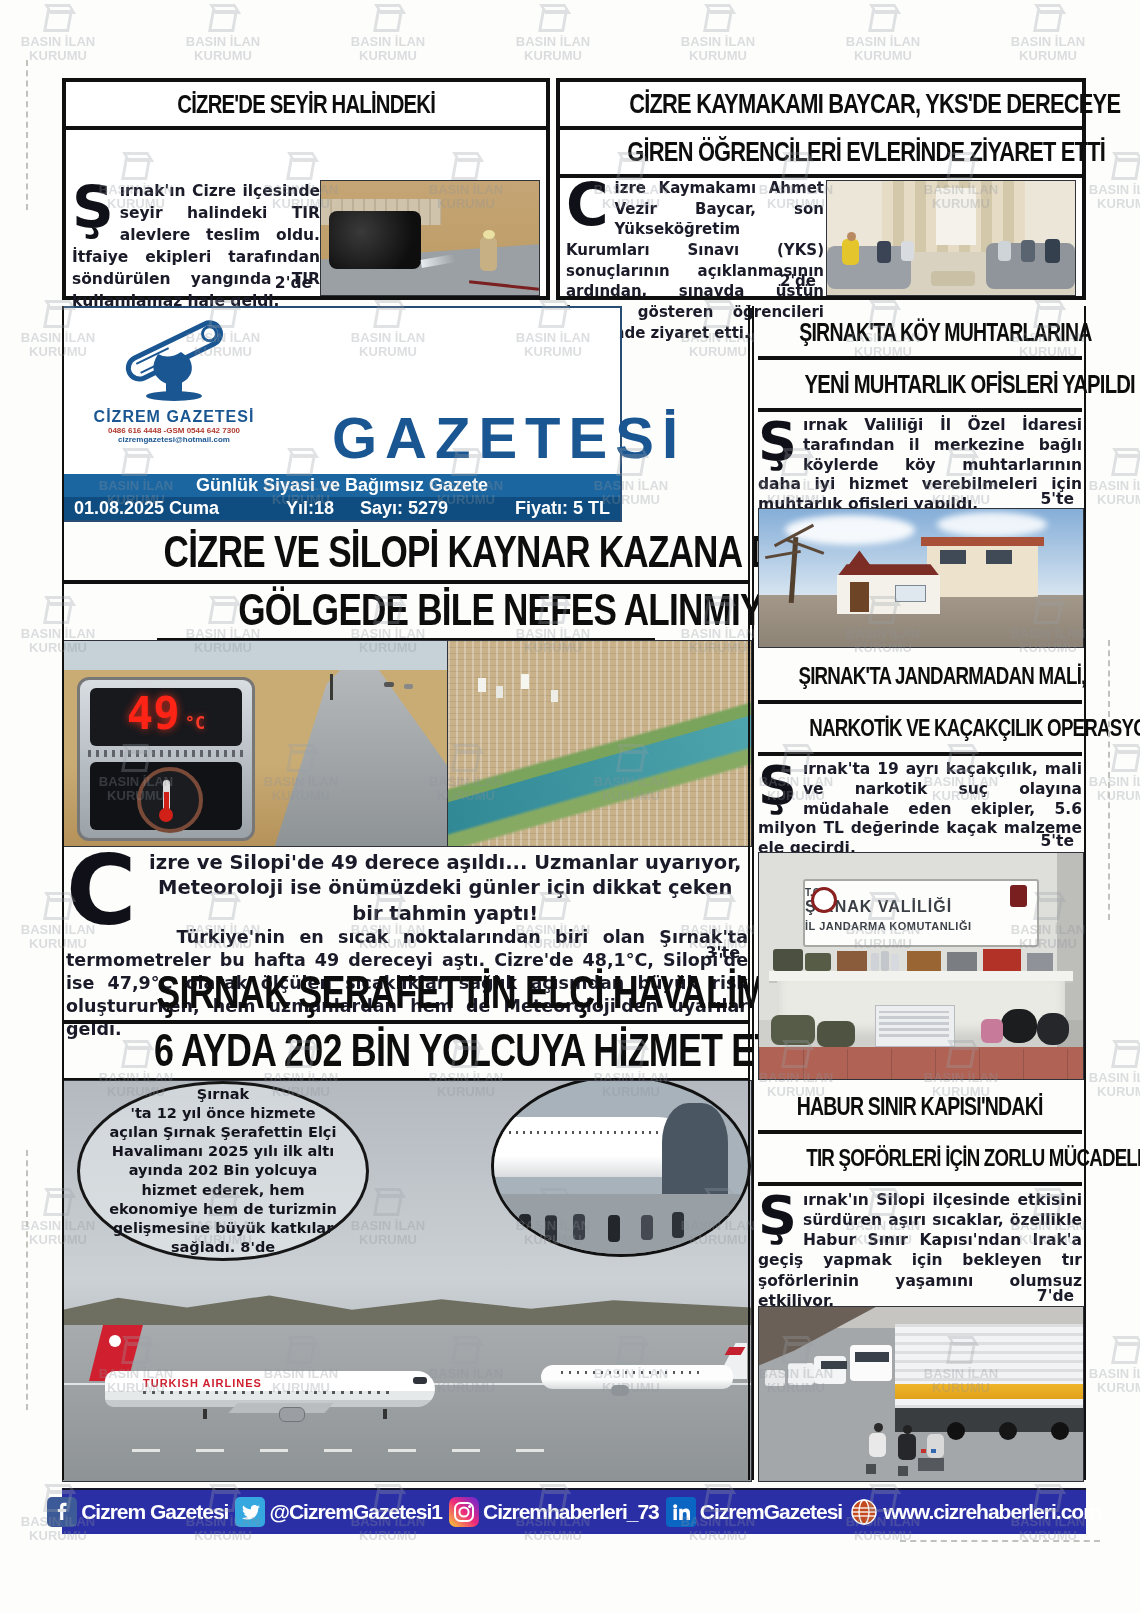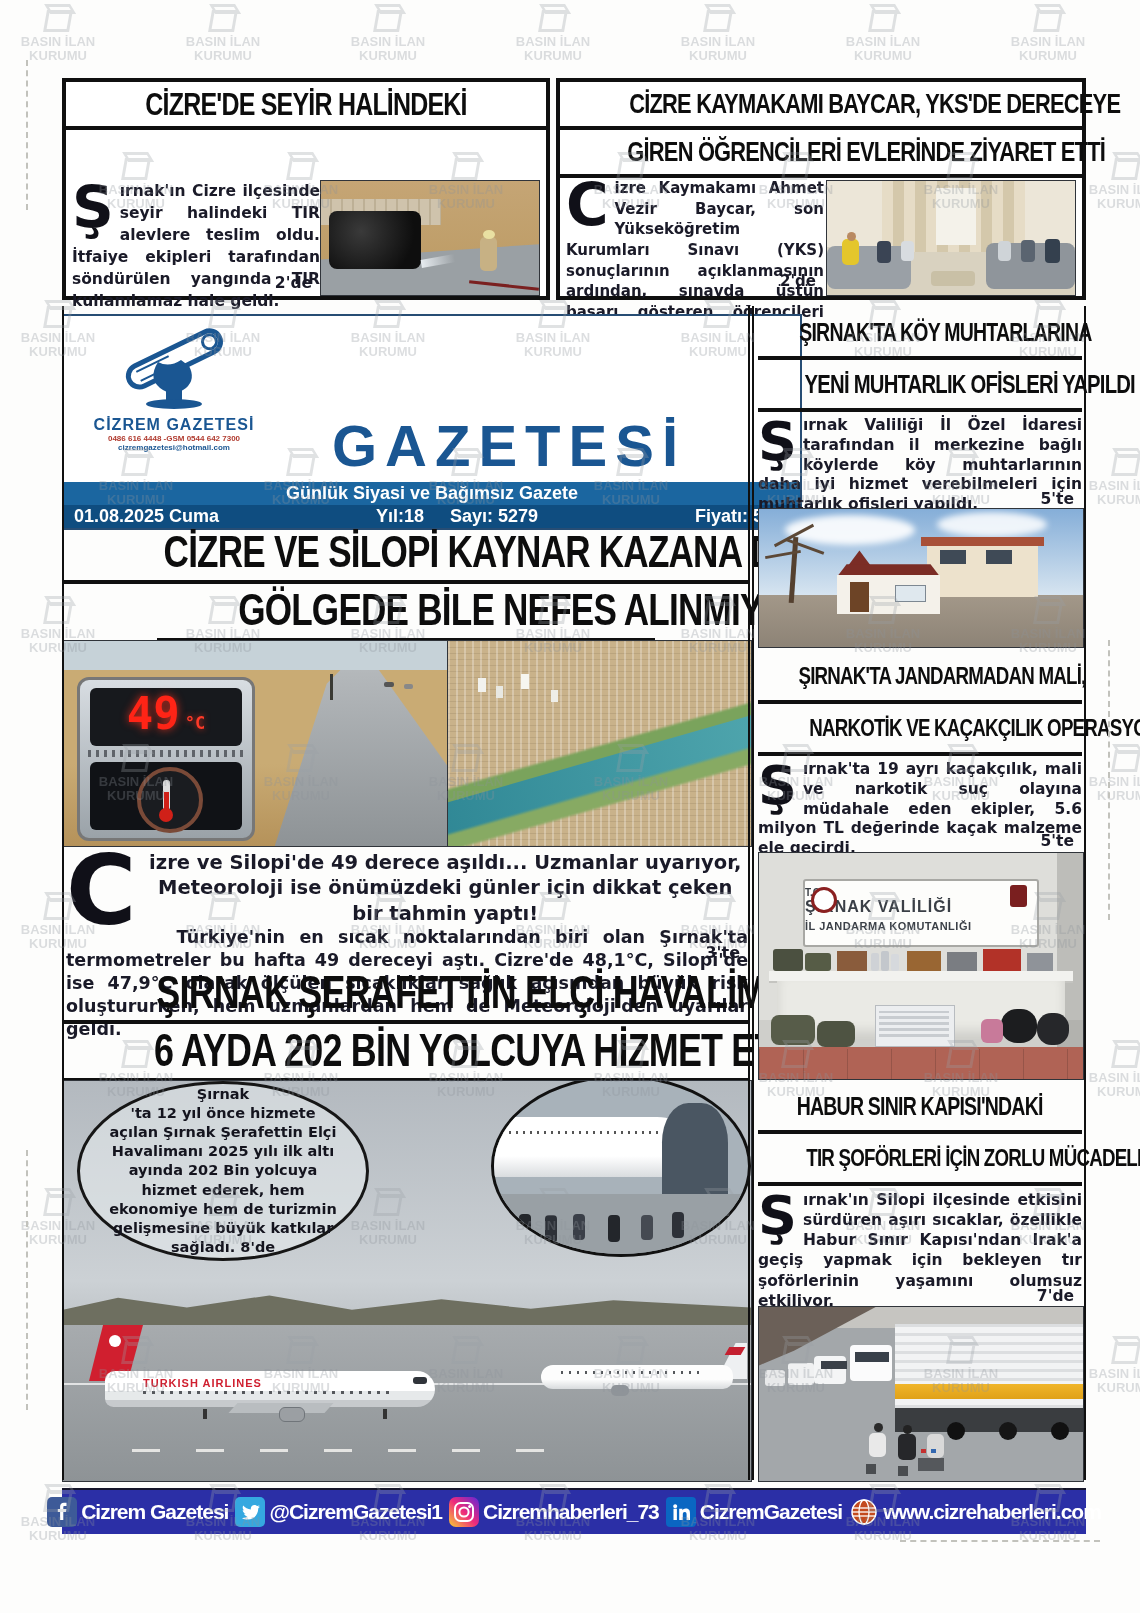--- a/index.html
+++ b/index.html
@@ -18,21 +18,21 @@
   
   .story{position:relative;font-family:"DejaVu Sans",sans-serif;font-weight:700;color:#1a1a28;text-align:justify;}
   .dc{float:left;font-size:58px;line-height:46px;padding:4px 6px 0 0;color:#101018;}
   .pref{position:absolute;right:8px;bottom:0;}
   
   .abs{position:absolute;}
   .topbox{position:absolute;border:4px solid #101010;background:#fff;box-sizing:border-box;}
   .photo{position:absolute;overflow:hidden;border:1px solid #30343a;}
   .photo *{position:absolute;}
   
-  #masthead{position:absolute;left:62px;top:314px;width:740px;height:216px;background:#fff;border:2px solid #274d74;box-sizing:border-box;}
+  #masthead{position:absolute;left:62px;top:306px;width:560px;height:216px;background:#fff;border:2px solid #274d74;box-sizing:border-box;}
   #mh-title1{position:absolute;left:212px;top:4px;width:466px;text-align:center;color:#1a5692;
              font-family:"Liberation Sans",sans-serif;font-weight:800;font-size:96px;line-height:96px;letter-spacing:1px;}
   #mh-title2{position:absolute;left:212px;top:100px;width:466px;text-align:center;color:#1a5692;
              font-family:"Liberation Sans",sans-serif;font-weight:800;font-size:58px;line-height:60px;letter-spacing:8px;}
   #mh-tagline{position:absolute;left:0;right:0;top:166px;height:23px;background:#1b66a0;color:#fff;
               text-align:center;font:bold 18px/23px "Liberation Sans",sans-serif;}
   #mh-datebar{position:absolute;left:0;right:0;top:189px;height:23px;background:#0f4d80;color:#fff;
               font:bold 18px/23px "Liberation Sans",sans-serif;display:flex;justify-content:space-between;padding:0 10px;box-sizing:border-box;}
   #mh-logo{position:absolute;left:10px;top:8px;width:200px;text-align:center;color:#1a5692;}
   #mh-logo .cap{font:bold 16px "Liberation Sans",sans-serif;letter-spacing:1px;margin-top:2px;}
@@ -50,21 +50,21 @@
 <body>
 
 <div id="page">
 
   <div class="cut" style="left:26px;top:60px;height:150px;border-left:2px dashed #c2c2bc;"></div>
   <div class="cut" style="left:26px;top:1150px;height:260px;border-left:2px dashed #c2c2bc;"></div>
   <div class="cut" style="left:1108px;top:640px;height:280px;border-left:2px dashed #c2c2bc;"></div>
   <div class="cut" style="left:900px;top:1540px;width:200px;border-top:2px dashed #c2c2bc;"></div>
 
   <section class="topbox" style="left:62px;top:78px;width:488px;height:222px;">
-    <div class="hl-line" style="height:44px;font-size:32px;line-height:44px;"><span class="tx">CİZRE'DE SEYİR HALİNDEKİ</span></div>
+    <div class="hl-line" style="height:44px;font-size:26px;line-height:44px;"><span class="tx">CİZRE'DE SEYİR HALİNDEKİ</span></div>
     <div class="abs" style="left:6px;right:6px;top:96px;bottom:4px;">
       <div class="story" style="left:0;top:2px;width:248px;height:100%;font-size:15.5px;line-height:1.42;position:absolute;">
         <span class="dc">Ş</span><span>ırnak'ın Cizre ilçesinde seyir halindeki TIR alevlere teslim oldu. İtfaiye ekipleri tarafından söndürülen yangında TIR kullanılamaz hale geldi.</span>
         <span class="pref">2'de</span>
       </div>
       <div class="photo" style="right:0;top:2px;width:218px;height:114px;background:linear-gradient(180deg,#c5a575 0%,#bb9a62 100%);">
         <div style="left:0;top:18px;width:55%;height:26px;background:repeating-linear-gradient(90deg,#cfc3ac 0 9px,#bdb096 9px 11px);"></div>
         <div style="left:0;bottom:-8px;width:110%;height:52px;background:#9aa0a4;transform:skewY(-4deg);"></div>
         <div style="left:8px;bottom:26px;width:92px;height:58px;border-radius:8px;background:radial-gradient(circle at 35% 35%,#3a3a3a,#0e0e0e 75%);"></div>
         <div style="left:100px;bottom:30px;width:34px;height:8px;background:linear-gradient(90deg,rgba(235,240,244,.95),rgba(235,240,244,0));transform:rotate(-10deg);"></div>

